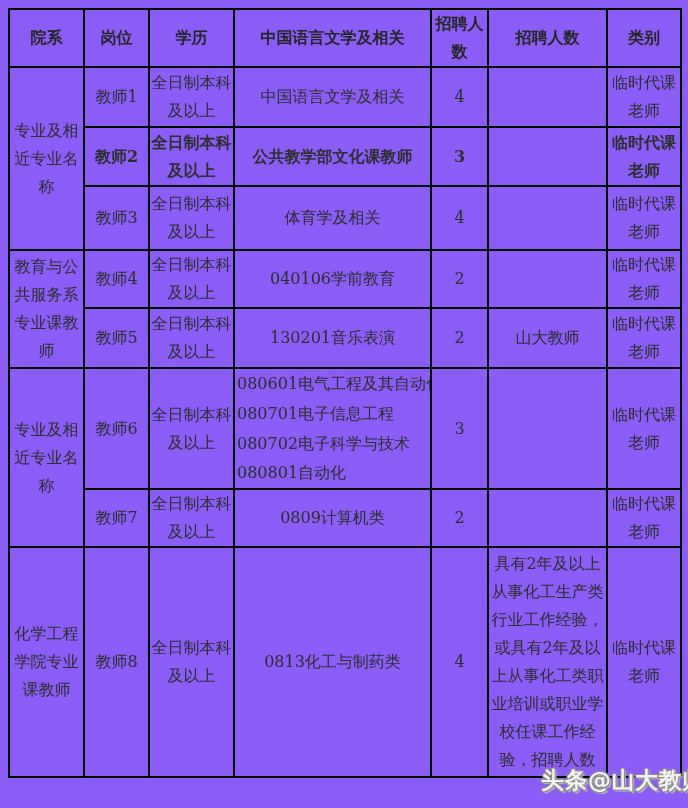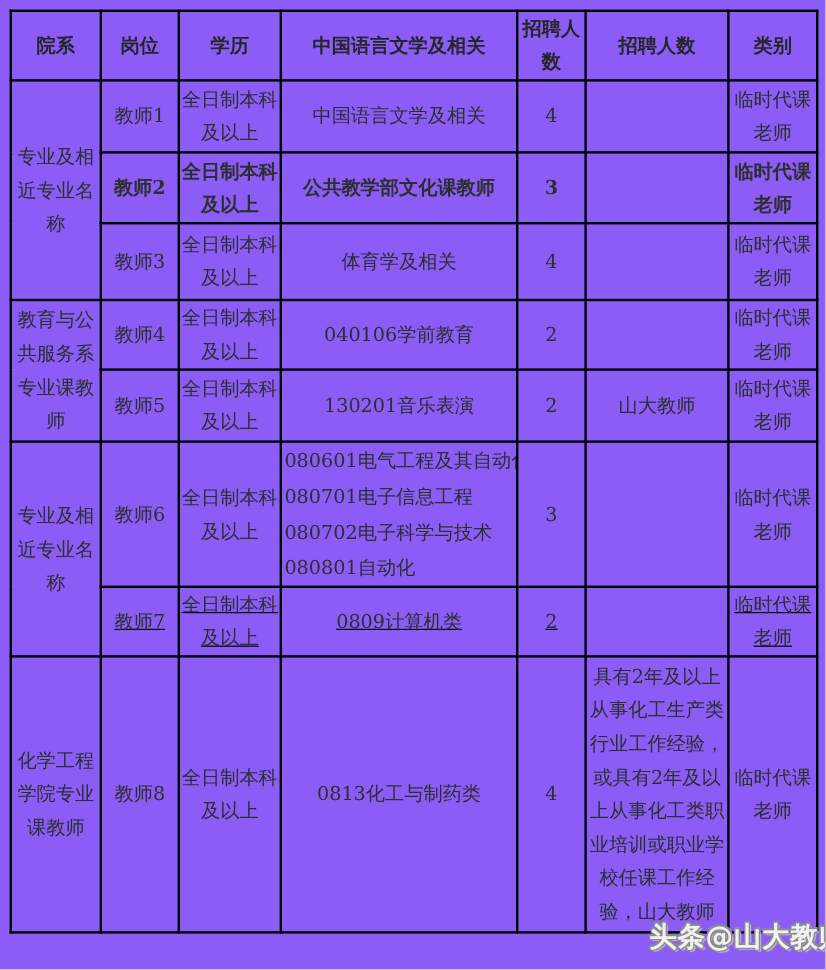--- a/index.html
+++ b/index.html
@@ -47,21 +47,21 @@
   .col-other  { width: 119px; }
   .col-cat    { width: 74px; }
   
   .rh-head { height: 58px; }
   .rh-1 { height: 60px; }
   .rh-2 { height: 59px; font-weight: bold; }
   .rh-3 { height: 64px; }
   .rh-4 { height: 56px; }
   .rh-5 { height: 60px; }
   .rh-6 { height: 121px; }
-  .rh-7 { height: 45px; text-decoration: underline; }
+  .rh-7 { height: 45px; }
   .rh-8 { height: 230px; }
 
   td.majors-list {
     text-align: left;
     padding-left: 2px;
   }
   .major-line {
     text-align: left;
     line-height: 1.85;
     white-space: nowrap;
@@ -173,20 +173,20 @@
         <td>2</td>
         <td></td>
         <td>临时代课老师</td>
       </tr>
       <tr class="rh-8">
         <td>化学工程学院专业课教师</td>
         <td>教师8</td>
         <td>全日制本科及以上</td>
         <td>0813化工与制药类</td>
         <td>4</td>
-        <td>具有2年及以上从事化工生产类行业工作经验，或具有2年及以上从事化工类职业培训或职业学校任课工作经验，山大教师</td>
+        <td>具有2年及以上从事化工生产类行业工作经验，或具有2年及以上从事化工类职业培训或职业学校任课工作经验，招聘人数</td>
         <td>临时代课老师</td>
       </tr>
     </tbody>
   </table>
 
   <div class="watermark">头条@山大教师</div>
 </div>
 
 </body></html>

